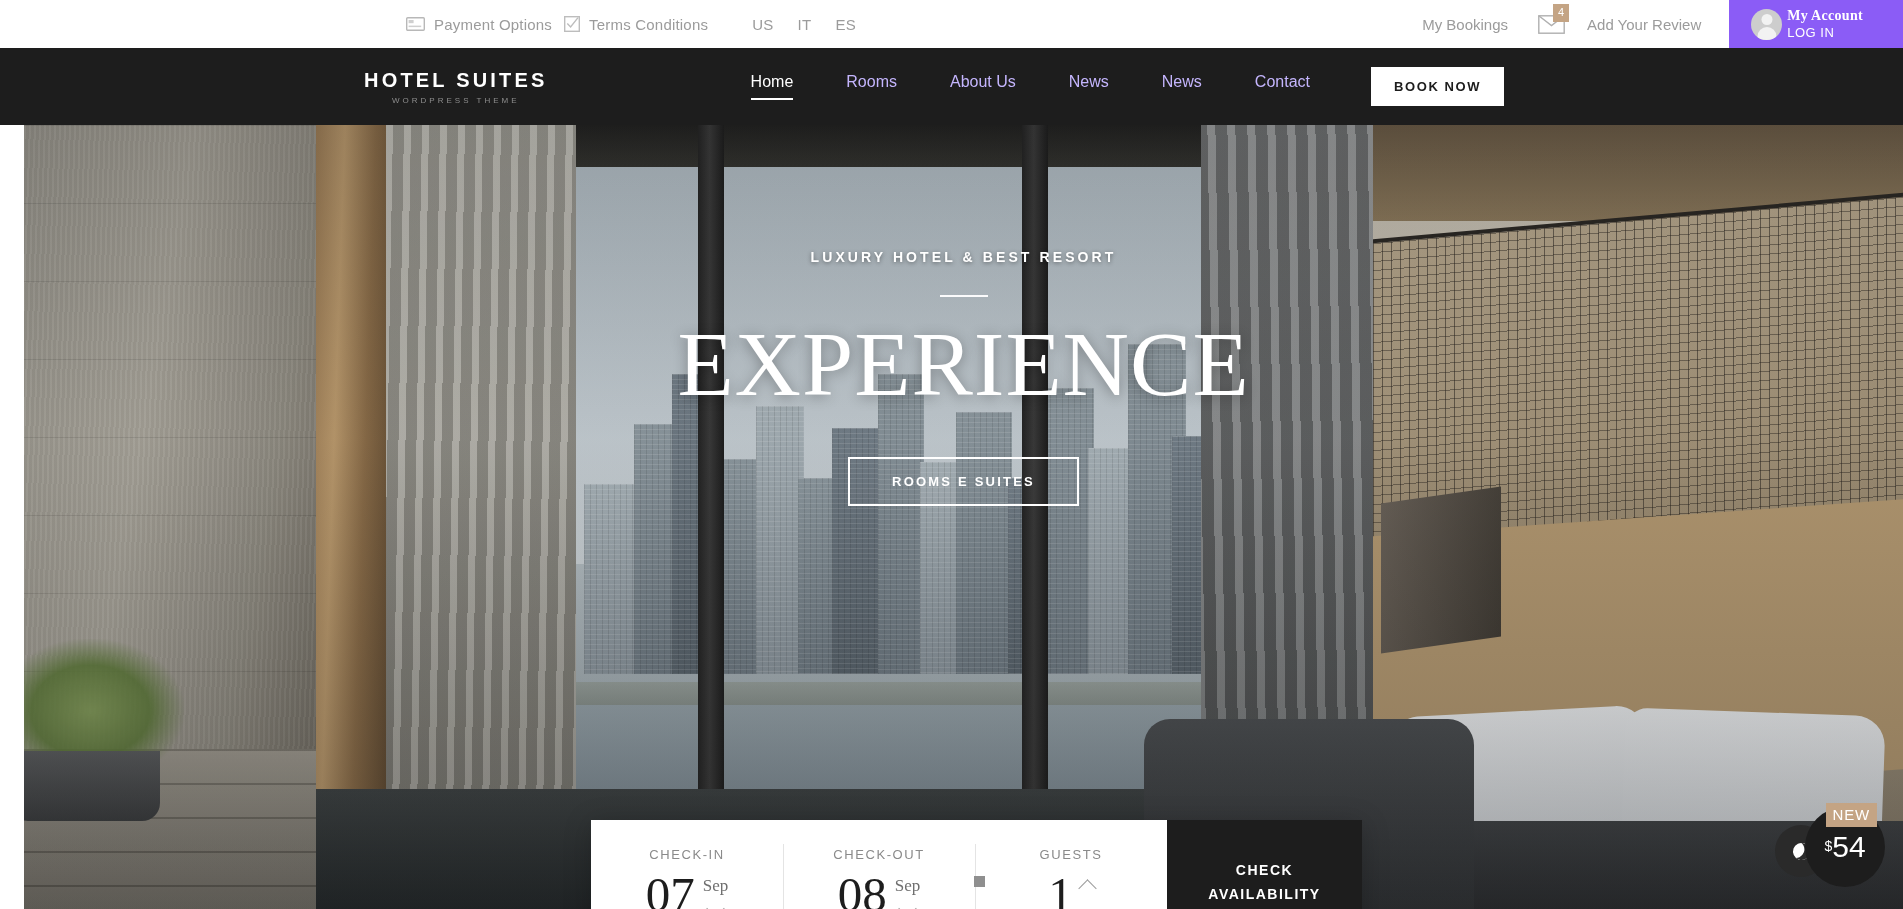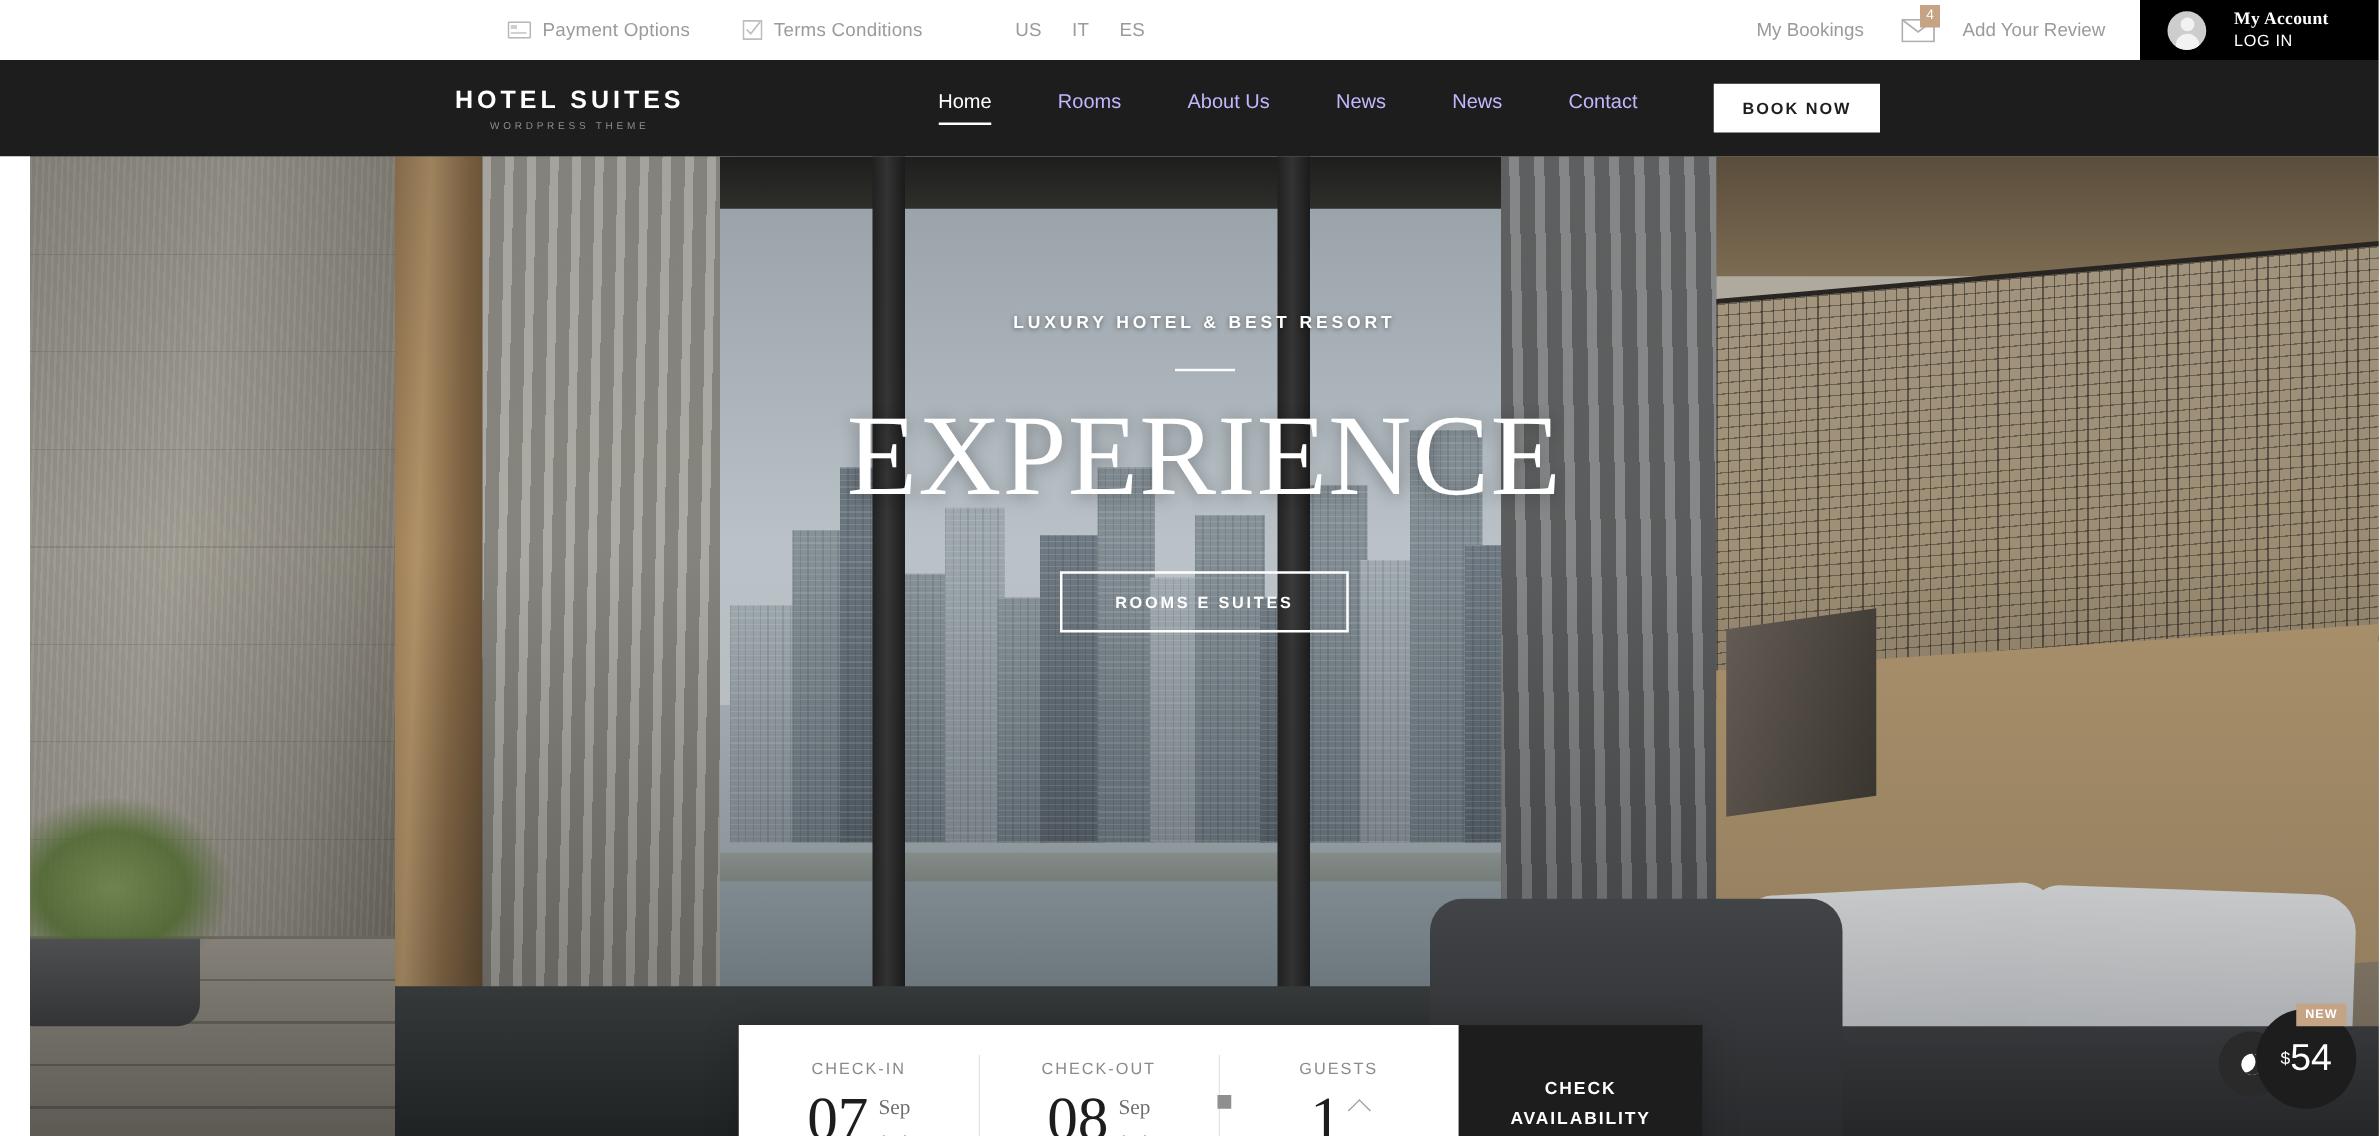--- a/index.html
+++ b/index.html
@@ -17,21 +17,21 @@
     height:48px;
     background:#ffffff;
     display:flex;
     align-items:center;
     z-index:40;
   }
   .topbar-left{
     display:flex;
     align-items:center;
     margin-left:362px;
-    gap:42px;
+    gap:12px;
     padding-left:44px;
   }
   .tb-link{
     display:flex;
     align-items:center;
     gap:9px;
     color:#9b9b9b;
     font-size:15px;
     letter-spacing:.2px;
     cursor:pointer;
@@ -69,25 +69,25 @@
     top:-11px; left:15px;
     background:#c4a484;
     color:#fff;
     font-size:11px;
     line-height:1;
     padding:3px 5px 4px;
     font-family:"Liberation Sans", sans-serif;
   }
   .account{
     margin-left:28px;
-    background:#000000;
+    background:#8b5cf6;
     height:48px;
     display:flex;
     align-items:center;
-    gap:22px;
+    gap:5px;
     padding:0 40px 0 22px;
     cursor:pointer;
   }
   .avatar{
     width:31px;height:31px;border-radius:50%;
     background:#cdcdcd;
     position:relative;
     overflow:hidden;
     flex:none;
   }
@@ -478,21 +478,21 @@
     background:#1d1d1d;
     display:flex;align-items:center;justify-content:center;
     cursor:pointer;
   }
   .price-inner{display:flex;align-items:flex-start;color:#fff;}
   .price-cur{font-size:14px;line-height:1;margin-top:7px;}
   .price-amt{font-size:30px;line-height:1;font-family:"Liberation Sans", sans-serif;}
   .price-new{
     position:absolute;right:16px;top:0;
     background:#c4a484;color:#fff;
-    font-size:10px;font-weight:bold;letter-spacing:.8px;
+    font-size:15px;font-weight:normal;letter-spacing:.8px;
     padding:3px 7px 4px;
   }
   .price-sub{
     position:absolute;left:0;bottom:18px;
     width:52px;height:52px;border-radius:50%;
     background:#2a2a2a;
     display:flex;align-items:center;justify-content:center;
     cursor:pointer;
   }
   .moon{

